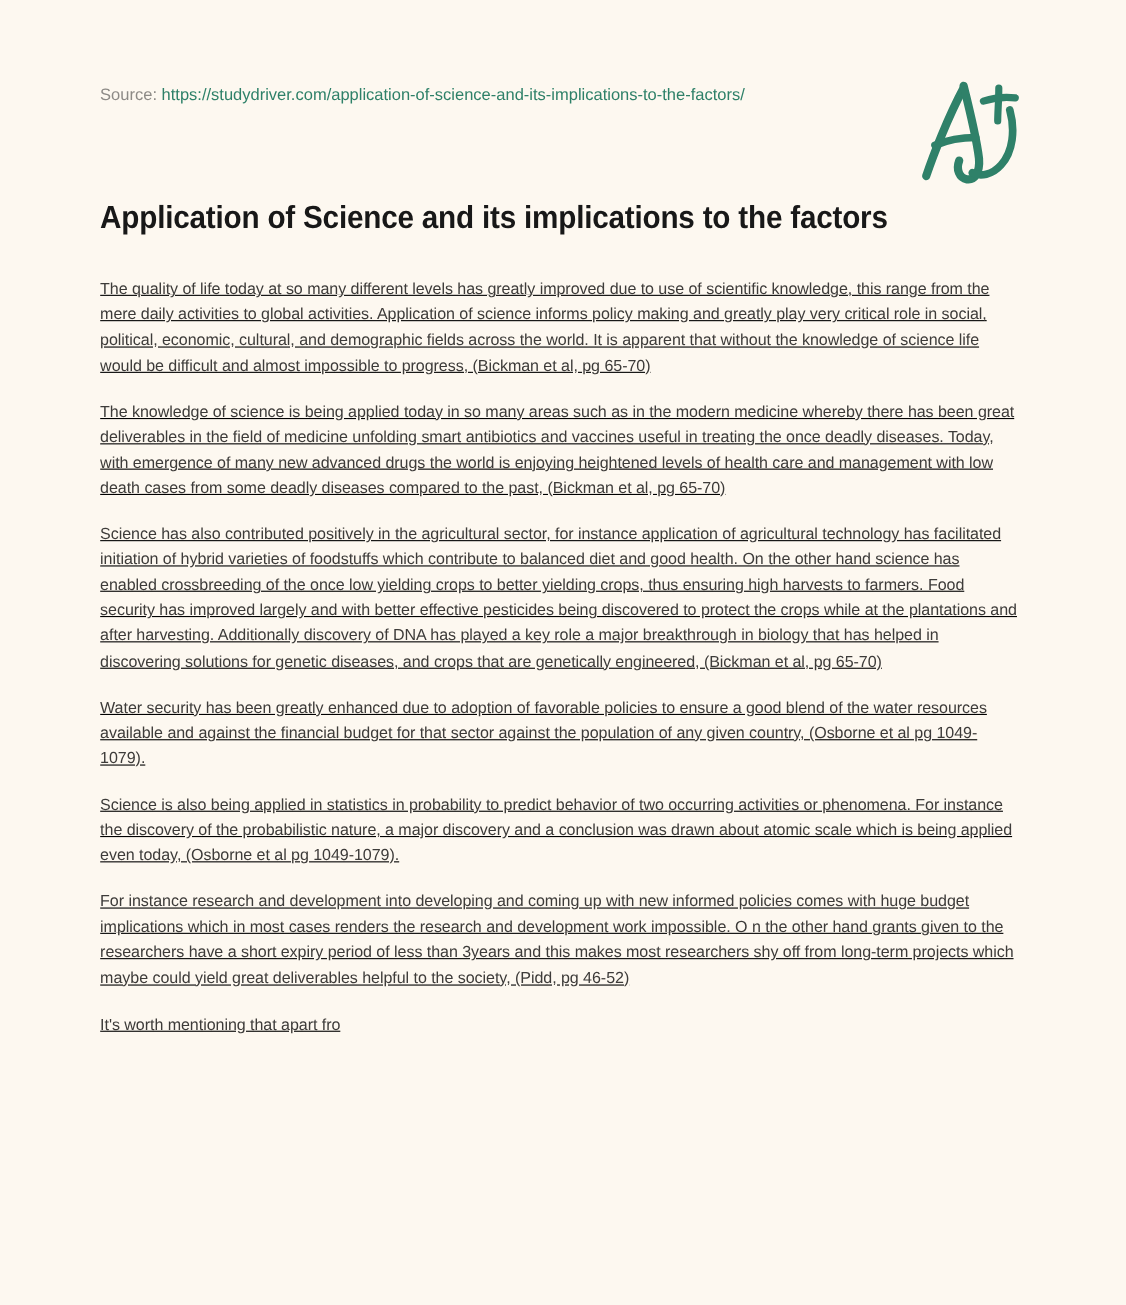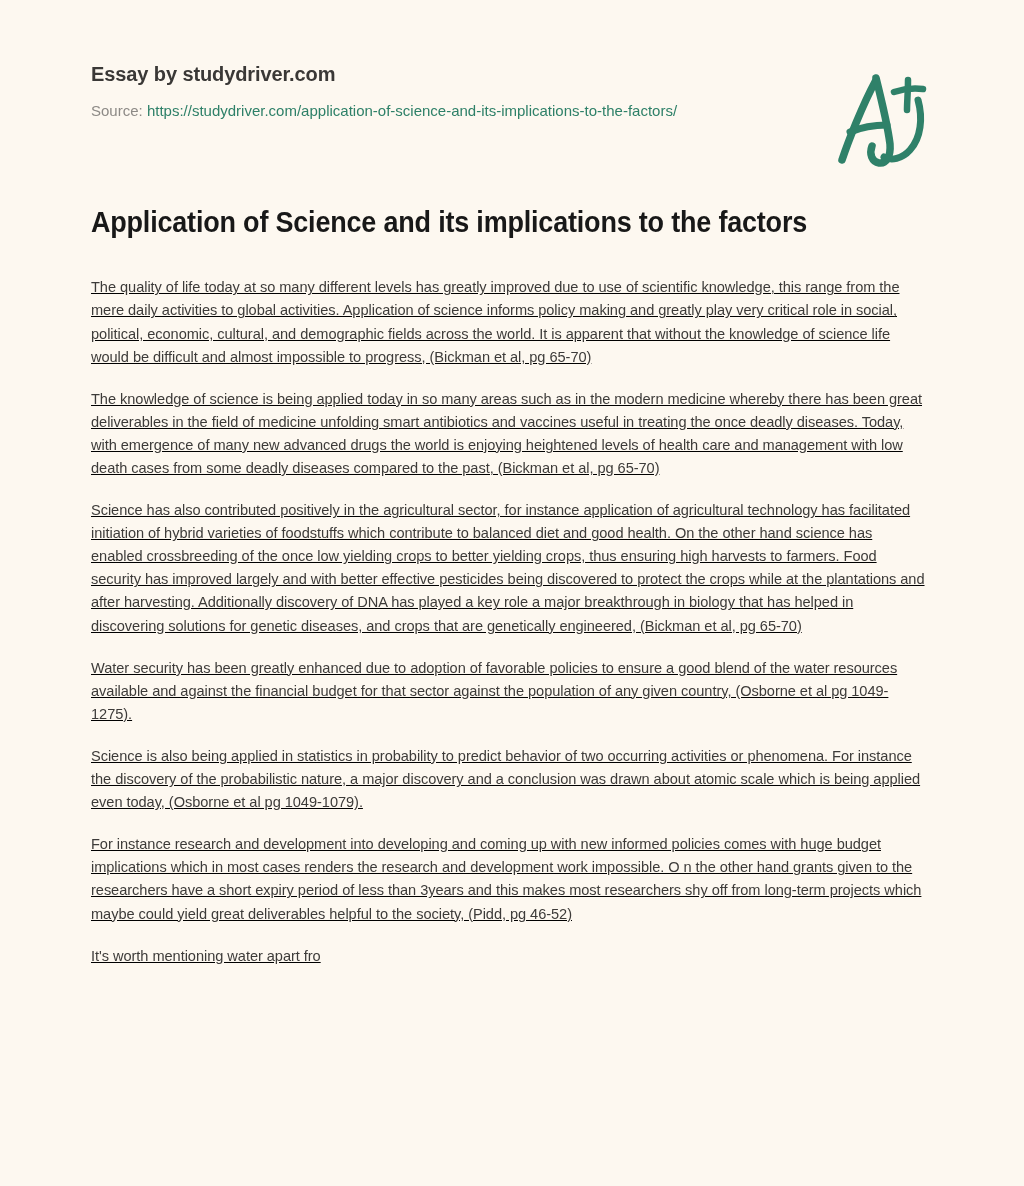--- a/index.html
+++ b/index.html
@@ -95,21 +95,20 @@
     text-decoration: underline;
   }
 </style>
 </head>
 <body>
 
 <div class="page">
 
   <div class="header">
 
-    <div class="essay-by">Essay by studydriver.com</div>
 
     <div class="source-line">
       <span class="source-label">Source: </span><a class="source-url" href="#">https://studydriver.com/application-of-science-and-its-implications-to-the-factors/</a>
     </div>
 
     <svg class="logo" viewBox="0 0 110 110" aria-hidden="true">
       <g fill="none" stroke="#2f8169" stroke-linecap="round" stroke-linejoin="round">
 
         <path d="M14 98 C20 80, 34 44, 48 18" stroke-width="7.5"></path>
 
@@ -126,19 +125,19 @@
     </svg>
 
   </div>
 
   <h1 class="doc-title">Application of Science and its implications to the factors</h1>
 
   <div class="body-text clipped">
     <p>The quality of life today at so many different levels has greatly improved due to use of scientific knowledge, this range from the mere daily activities to global activities. Application of science informs policy making and greatly play very critical role in social, political, economic, cultural, and demographic fields across the world. It is apparent that without the knowledge of science life would be difficult and almost impossible to progress, (Bickman et al, pg 65-70)</p>
     <p>The knowledge of science is being applied today in so many areas such as in the modern medicine whereby there has been great deliverables in the field of medicine unfolding smart antibiotics and vaccines useful in treating the once deadly diseases. Today, with emergence of many new advanced drugs the world is enjoying heightened levels of health care and management with low death cases from some deadly diseases compared to the past, (Bickman et al, pg 65-70)</p>
     <p>Science has also contributed positively in the agricultural sector, for instance application of agricultural technology has facilitated initiation of hybrid varieties of foodstuffs which contribute to balanced diet and good health. On the other hand science has enabled crossbreeding of the once low yielding crops to better yielding crops, thus ensuring high harvests to farmers. Food security has improved largely and with better effective pesticides being discovered to protect the crops while at the plantations and after harvesting. Additionally discovery of DNA has played a key role a major breakthrough in biology that has helped in discovering solutions for genetic diseases, and crops that are genetically engineered, (Bickman et al, pg 65-70)</p>
-    <p>Water security has been greatly enhanced due to adoption of favorable policies to ensure a good blend of the water resources available and against the financial budget for that sector against the population of any given country, (Osborne et al pg 1049-1275).</p>
+    <p>Water security has been greatly enhanced due to adoption of favorable policies to ensure a good blend of the water resources available and against the financial budget for that sector against the population of any given country, (Osborne et al pg 1049-1079).</p>
     <p>Science is also being applied in statistics in probability to predict behavior of two occurring activities or phenomena. For instance the discovery of the probabilistic nature, a major discovery and a conclusion was drawn about atomic scale which is being applied even today, (Osborne et al pg 1049-1079).</p>
     <p>For instance research and development into developing and coming up with new informed policies comes with huge budget implications which in most cases renders the research and development work impossible. O n the other hand grants given to the researchers have a short expiry period of less than 3years and this makes most researchers shy off from long-term projects which maybe could yield great deliverables helpful to the society, (Pidd, pg 46-52)</p>
-    <p>It's worth mentioning water apart fro</p>
+    <p>It's worth mentioning that apart fro</p>
   </div>
 
 </div>
 
 </body></html>

